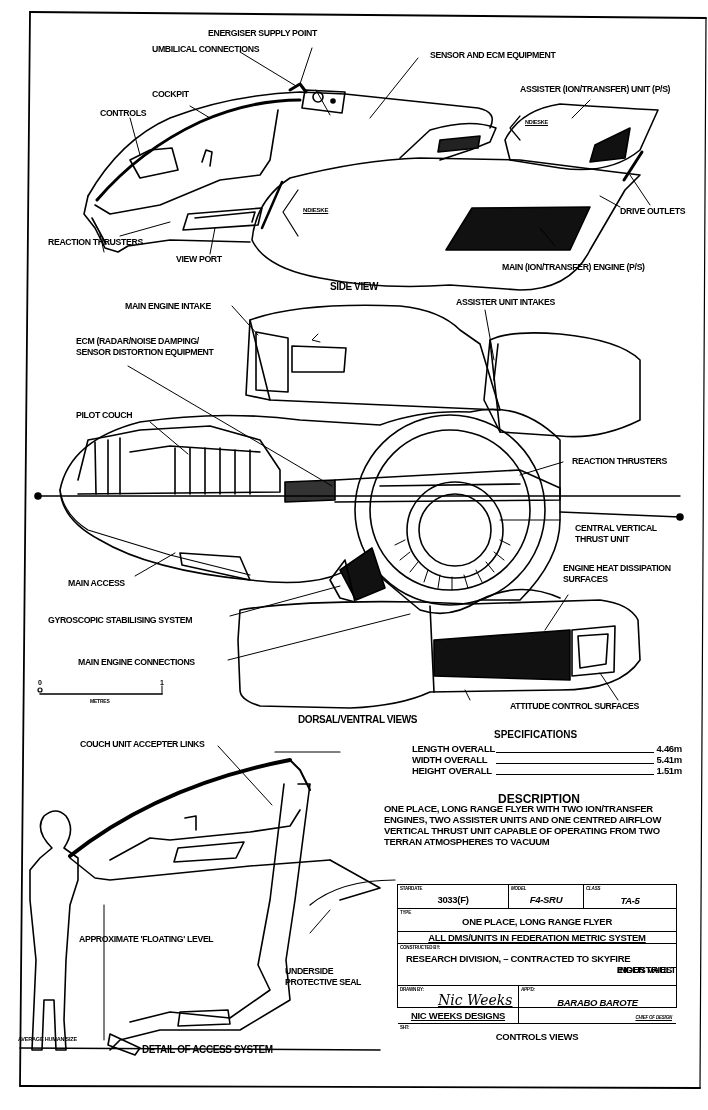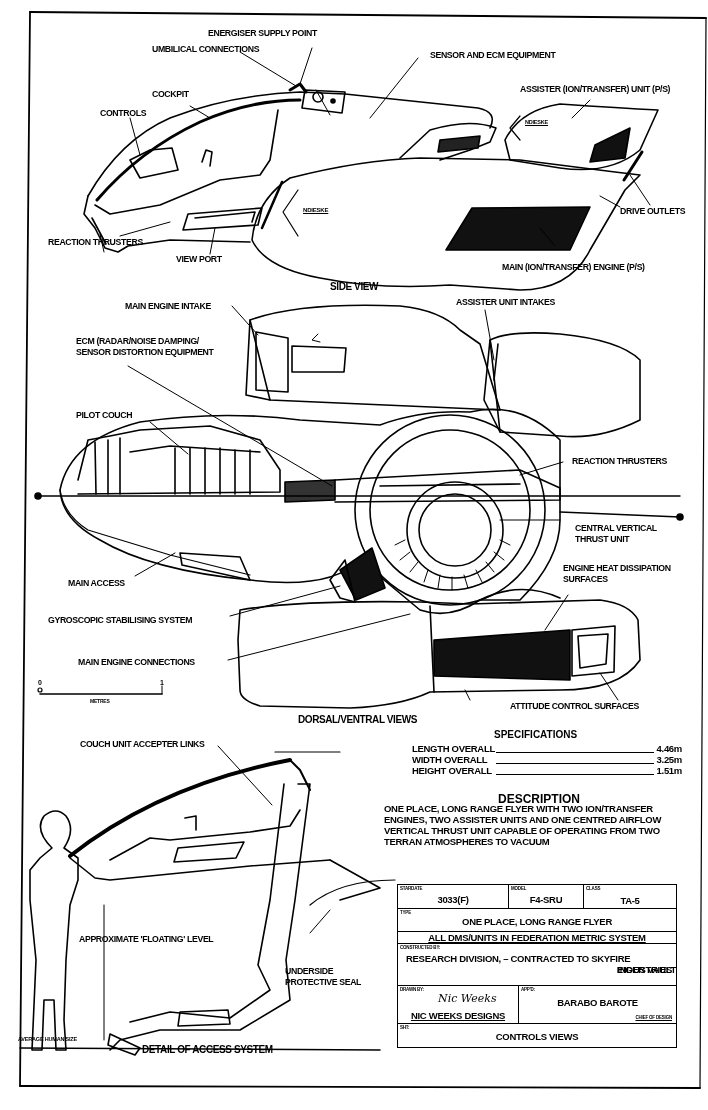--- a/index.html
+++ b/index.html
@@ -14,27 +14,27 @@
   .tiny { position: absolute; font-size: 5px; font-weight: bold; letter-spacing: -0.2px; white-space: nowrap; }
   
   .spec-title { position: absolute; left: 494px; top: 729px; font-weight: bold; font-size: 10px; text-align: right; }
   .spec-row { position: absolute; left: 412px; width: 270px; height: 11px; font-weight: bold; font-size: 9.5px; letter-spacing: -0.3px; }
   .spec-row .k { position: absolute; left: 0; top: 0; background: #fff; }
   .spec-row .line { position: absolute; left: 84px; right: 28px; top: 9px; border-top: 1.5px solid #000; }
   .spec-row .v { position: absolute; right: 0; top: 0; }
   .desc-title { position: absolute; left: 498px; top: 792px; font-weight: bold; font-size: 12px; }
   .desc-body { position: absolute; left: 384px; top: 803px; width: 310px; font-weight: bold; font-size: 9.5px; line-height: 11px; letter-spacing: -0.3px; }
   
-  .tb { position: absolute; left: 397px; top: 884px; width: 280px; height: 164px; border: 1.5px solid #000; box-sizing: border-box; }
+  .tb { position: absolute; left: 397px; top: 884px; width: 280px; height: 124px; border: 1.5px solid #000; box-sizing: border-box; }
   .tb-row { position: absolute; left: 0; right: 0; border-bottom: 1.2px solid #000; box-sizing: border-box; }
   .tb-cell { position: absolute; top: 0; bottom: 0; box-sizing: border-box; }
-  .tb-cell + .tb-cell { border-left: 1.2px solid #000; }
+  .tb-cell + .tb-cell { border-left: 1.2px solid #000; font-style: italic; }
   .tb-cap { position: absolute; left: 2px; top: 1px; font-size: 4.5px; font-weight: bold; letter-spacing: -0.2px; }
   .tb-val { position: absolute; left: 0; right: 0; text-align: center; font-weight: bold; font-size: 9.5px; letter-spacing: -0.3px; }
-  .sig { position: absolute; font-family: "DejaVu Serif", serif; font-style: italic; font-size: 11px; }
+  .sig { position: absolute; font-family: "DejaVu Serif", serif; font-style: italic; font-size: 14px; text-decoration: underline; }
 </style>
 </head>
 <body>
 
 <svg class="drawing" viewBox="0 0 708 1110" xmlns="http://www.w3.org/2000/svg" fill="none" stroke="#000" stroke-linejoin="round" stroke-linecap="round">
 
   <g stroke-width="1.8">
     <path d="M30 12 L706 18"></path>
     <path d="M30 12 L20 1086"></path>
     <path d="M20 1086 L700 1088"></path>
@@ -232,21 +232,21 @@
 <div>
   <span class="spec-title">SPECIFICATIONS</span>
   <div class="spec-row" style="top:743px">
     <span class="k">LENGTH OVERALL</span>
     <span class="line"></span>
     <span class="v">4.46m</span>
   </div>
   <div class="spec-row" style="top:754px">
     <span class="k">WIDTH OVERALL</span>
     <span class="line"></span>
-    <span class="v">3.25m</span>
+    <span class="v">5.41m</span>
   </div>
   <div class="spec-row" style="top:765px">
     <span class="k">HEIGHT OVERALL</span>
     <span class="line"></span>
     <span class="v">1.51m</span>
   </div>
   <span class="desc-title">DESCRIPTION</span>
   <div class="desc-body">ONE PLACE, LONG RANGE FLYER WITH TWO ION/TRANSFER ENGINES, TWO ASSISTER UNITS AND ONE CENTRED AIRFLOW VERTICAL THRUST UNIT CAPABLE OF OPERATING FROM TWO TERRAN ATMOSPHERES TO VACUUM</div>
 </div>
 

